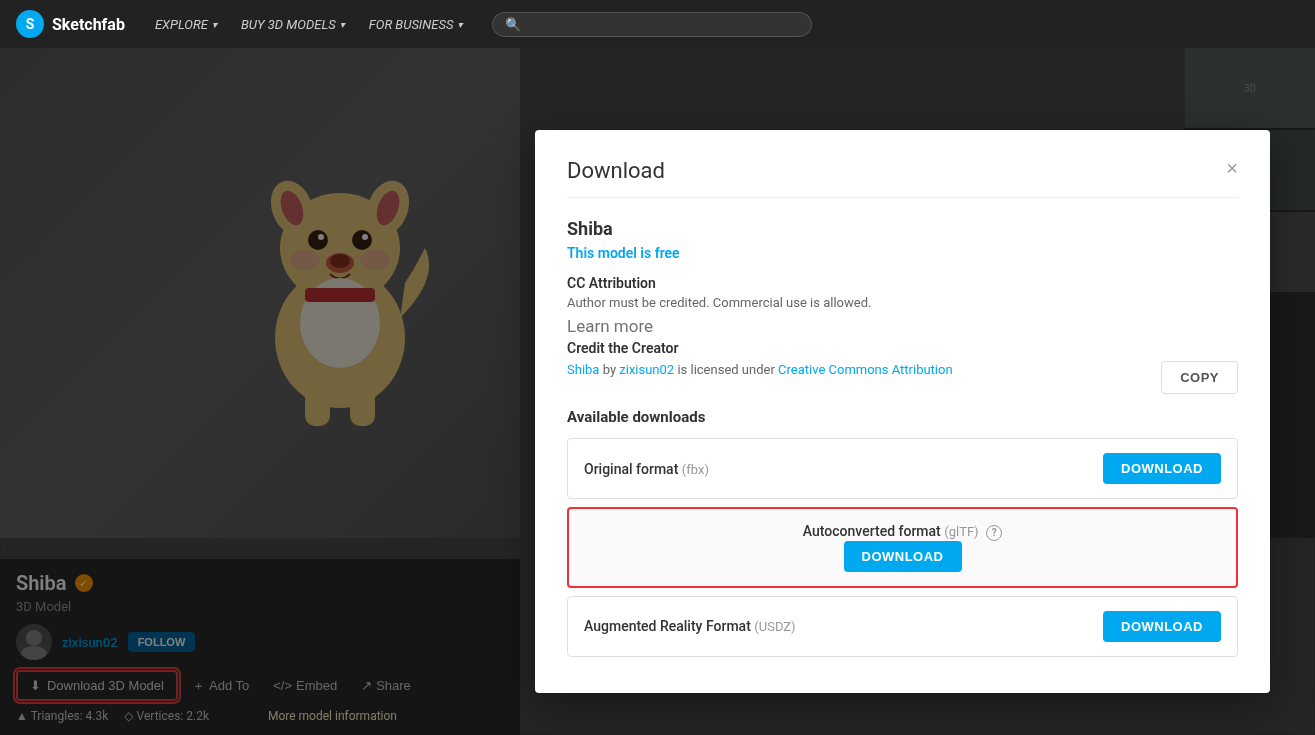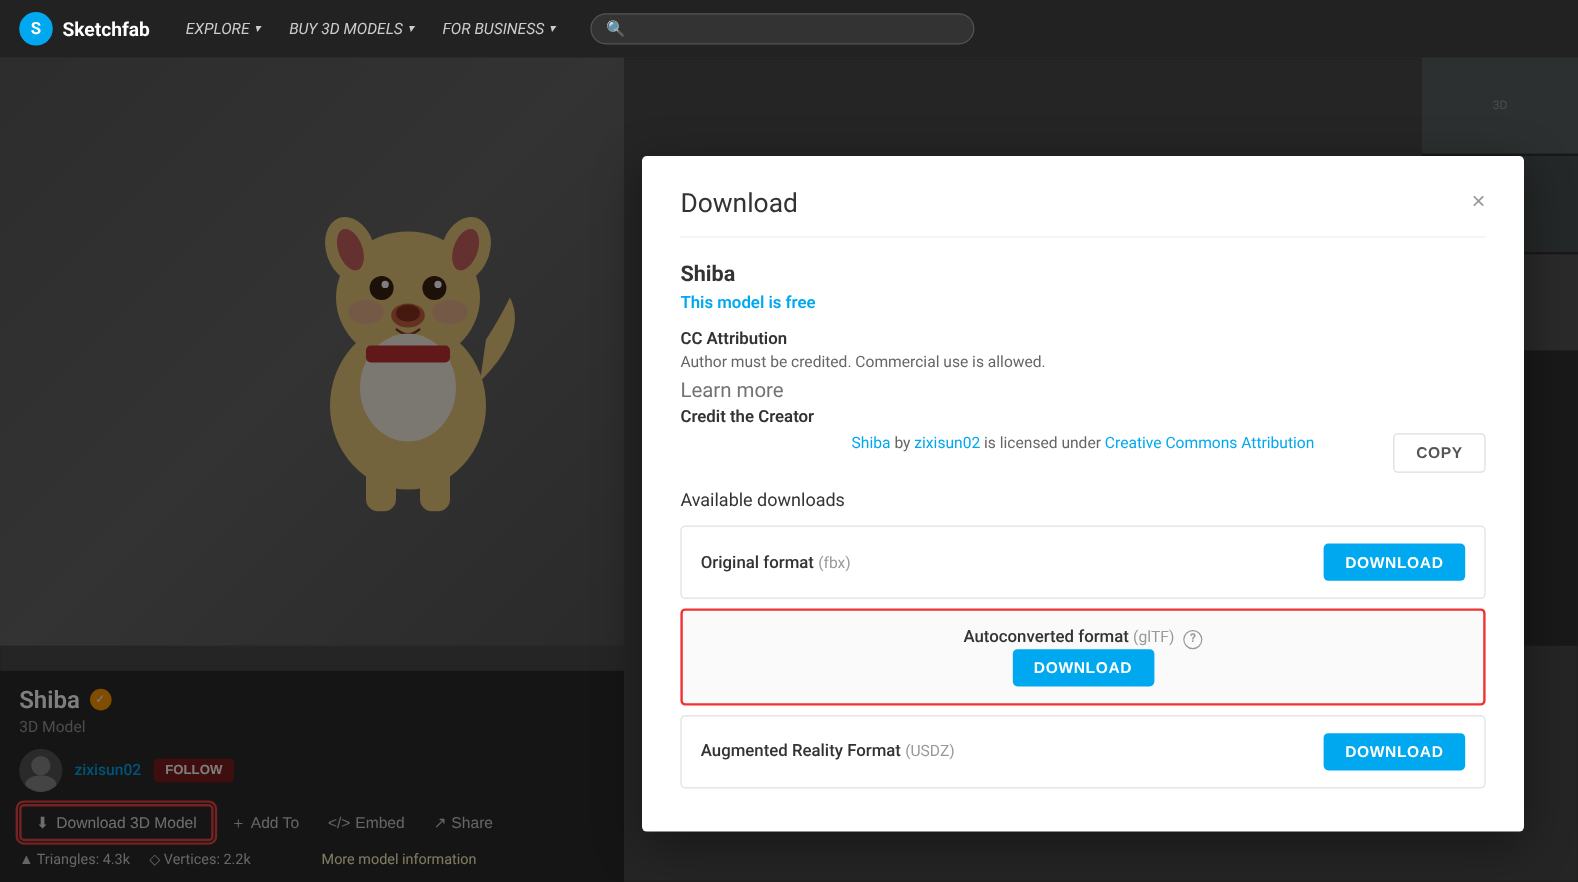--- a/index.html
+++ b/index.html
@@ -160,21 +160,21 @@
       display: flex;
       align-items: center;
       justify-content: center;
     }
     .author-name {
       color: #00a8f0;
       font-size: 13px;
       font-weight: 500;
     }
     .follow-btn {
-      background: #7f1d1d;
+      background: #0369a1;
       color: white;
       border: none;
       border-radius: 4px;
       padding: 4px 10px;
       font-size: 11px;
       font-weight: 600;
       cursor: pointer;
       text-transform: uppercase;
     }
     .action-row {
@@ -307,21 +307,20 @@
     }
     .credit-title {
       font-size: 14px;
       font-weight: 600;
       color: #333;
       margin-bottom: 6px;
     }
     .credit-text {
       font-size: 13px;
       color: #666;
-      text-align: center;
     }
     .credit-text a {
       color: #00a8f0;
       text-decoration: none;
     }
     .copy-row {
       display: flex;
       justify-content: flex-end;
       margin-top: -36px;
       margin-bottom: 14px;
@@ -333,21 +332,21 @@
       padding: 8px 18px;
       font-size: 13px;
       font-weight: 600;
       color: #555;
       cursor: pointer;
       letter-spacing: 0.5px;
     }
 
     .available-downloads-title {
       font-size: 15px;
-      font-weight: 400;
+      font-weight: 700;
       color: #333;
       margin-bottom: 12px;
     }
 
     .download-row {
       display: flex;
       align-items: center;
       justify-content: space-between;
       padding: 14px 16px;
       border: 1px solid #e0e0e0;

